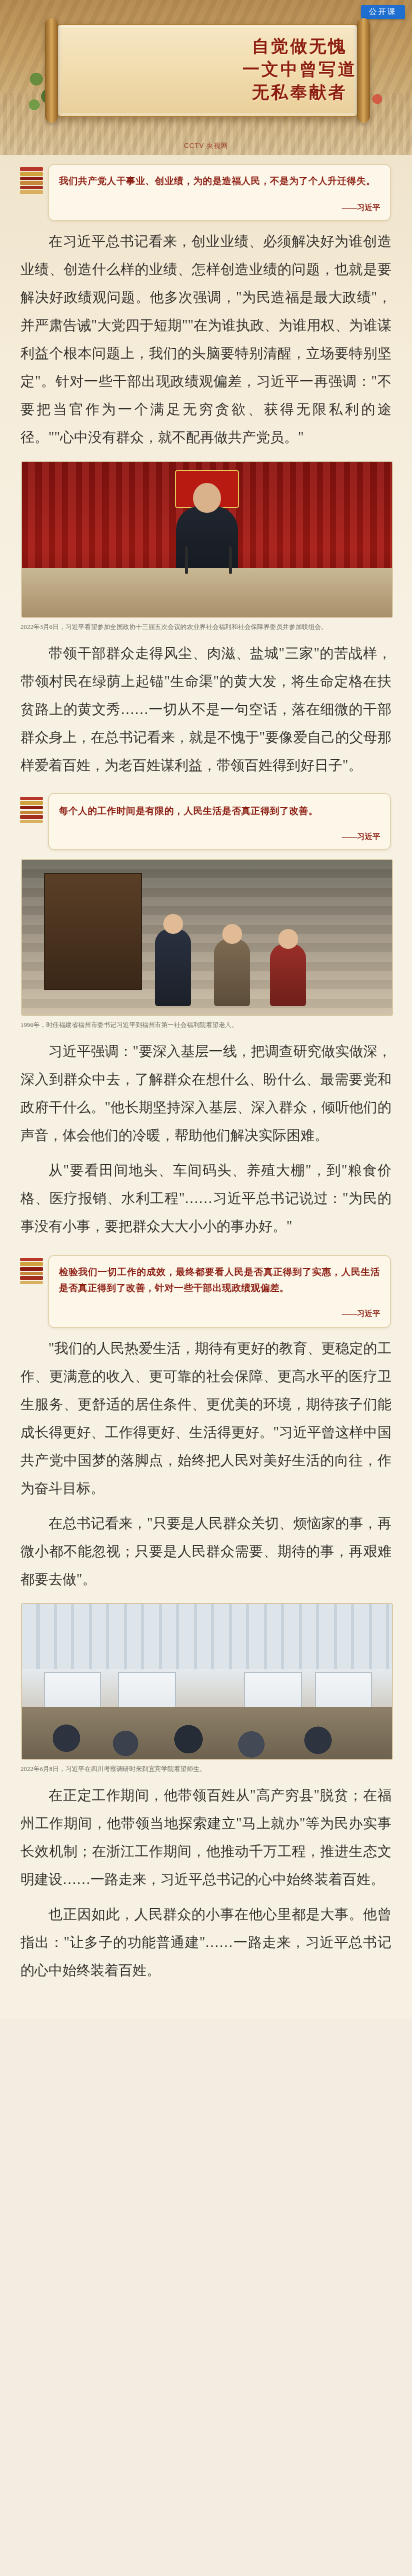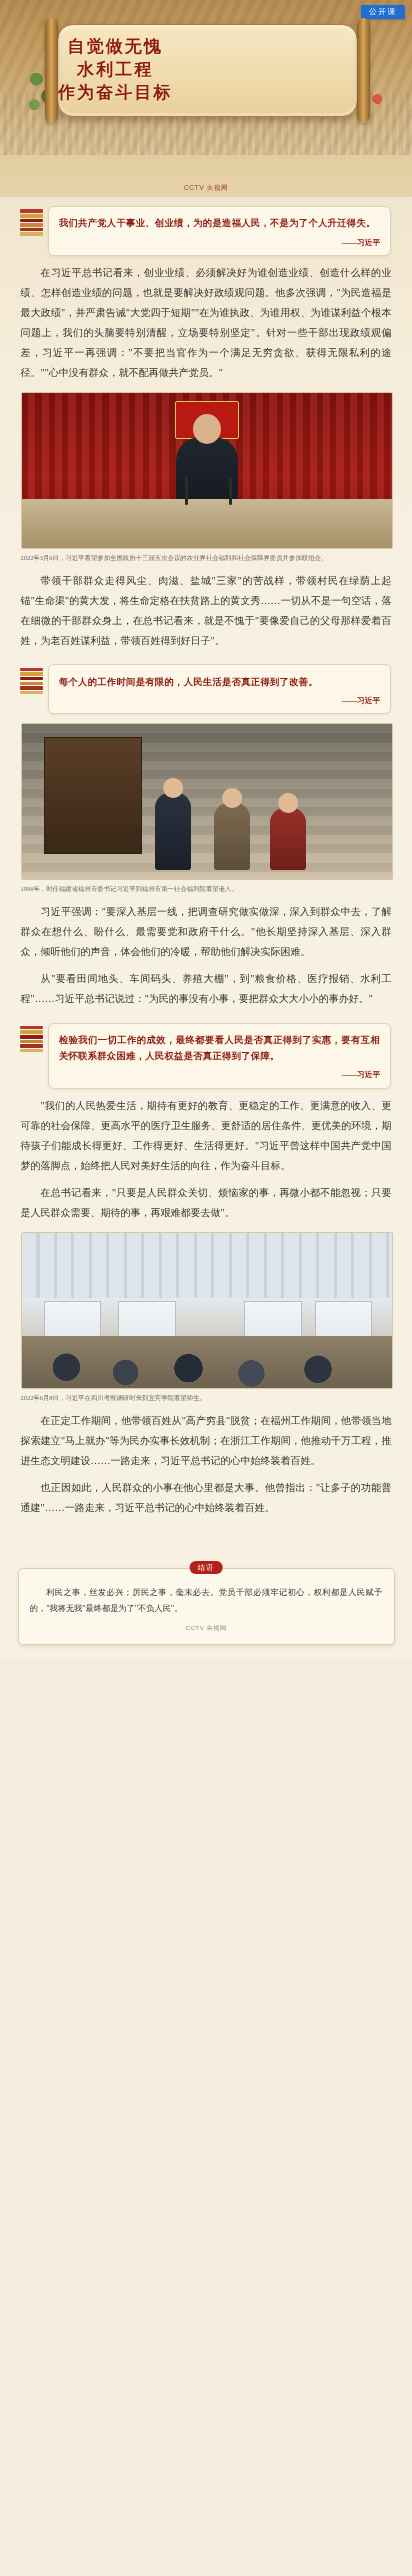--- a/index.html
+++ b/index.html
@@ -12,21 +12,21 @@
   .page{
     width:412px;
     position:relative;
     background:
       linear-gradient(180deg,#e9d9b8 0px,#efe3ca 134px,#f5ecd9 361px,#f7f1e3 618px,#f7f1e3 100%);
     overflow:hidden;
   }
   
   .top-banner{
     position:relative;
-    height:197px;
+    height:155px;
     background:linear-gradient(180deg,#c8a56b 0%,#d9bd8b 40%,#e7d3ab 100%);
     overflow:hidden;
   }
   .banner-books{
     position:absolute;left:0;top:0;width:412px;height:155px;
     background:
       repeating-linear-gradient(115deg, rgba(120,85,45,0.18) 0 5.2px, rgba(160,120,70,0.10) 5.2px 11.3px),
       linear-gradient(180deg,#b98f55 0%,#caa468 35%,#e2cda3 100%);
     opacity:.95;
   }
@@ -47,24 +47,24 @@
     box-shadow:0 1px 2.1px rgba(0,0,0,.25);
   }
   .scroll-wrap{
     position:absolute;
     left:57px;top:24px;width:299px;height:93px;
   }
   .scroll{
     position:relative;
     width:299px;height:91px;
     background:linear-gradient(180deg,#f6e7c4 0%,#f1dcae 50%,#e9cf9a 100%);
-    border-radius:16px;
+    border-radius:3px;
     border:1.5px solid #b07e38;
     box-shadow:0 3.1px 7.2px rgba(70,40,10,.35), inset 0 0 0 3.1px rgba(255,255,255,.25);
-    display:flex;align-items:center;justify-content:flex-start;
+    display:flex;align-items:center;justify-content:flex-end;
   }
   .scroll::before,.scroll::after{
     content:"";position:absolute;top:-7.2px;width:13.4px;height:105px;border-radius:6.7px;
     background:linear-gradient(90deg,#8f5f22,#d6a65a,#8f5f22);
     box-shadow:0 1.5px 4.1px rgba(0,0,0,.3);
   }
   .scroll::before{left:-13.4px;}
   .scroll::after{right:-13.4px;}
   .scroll-title{
     font-family:"Liberation Serif", serif;
@@ -117,28 +117,28 @@
   }
   .quote-text{
     font-size:9.3px;
     line-height:1.75;
     color:#8c1d12;
     font-weight:bold;
     letter-spacing:0.3px;
     text-align:justify;
   }
   .quote-attr{
-    margin-top:6px;
+    margin-top:13px;
     text-align:right;
     font-size:7.7px;
     color:#8c1d12;
     font-weight:bold;
   }
   p.body{
-    font-size:10px;
+    font-size:14px;
     line-height:2.0;
     text-indent:2em;
     margin:7.2px 0;
     text-align:justify;
     color:#33302c;
   }
   .figure{
     margin:9.3px 0 5.2px 0;
   }
   .photo{
@@ -281,22 +281,22 @@
 
   <div class="top-banner">
     <div class="banner-books"></div>
     <div class="banner-sprig"></div>
     <div class="banner-flower"></div>
     <div class="kaiti-tag">公开课</div>
     <div class="scroll-wrap">
       <div class="scroll">
         <div class="scroll-title">
           <div>自觉做无愧</div>
-          <div>水利工程</div>
-          <div>作为奋斗目标</div>
+          <div>一文中曾写道</div>
+          <div>无私奉献者</div>
         </div>
       </div>
     </div>
     <div class="cctv-logo">CCTV 央视网</div>
   </div>
 
   <div class="content">
 
     <div class="section">
       <div class="quote-block">
@@ -368,21 +368,21 @@
         <div class="quote-book">
           <div class="bookicon">
               <i></i>
               <i></i>
               <i></i>
               <i></i>
               <i></i>
               <i></i>
             </div>
         </div>
-        <div class="quote-text">检验我们一切工作的成效，最终都要看人民是否真正得到了实惠，要有互相关怀联系群众困难，人民权益是否真正得到了保障。</div>
+        <div class="quote-text">检验我们一切工作的成效，最终都要看人民是否真正得到了实惠，人民生活是否真正得到了改善，针对一些干部出现政绩观偏差。</div>
         <div class="quote-attr">——习近平</div>
       </div>
 
       <p class="body">"我们的人民热爱生活，期待有更好的教育、更稳定的工作、更满意的收入、更可靠的社会保障、更高水平的医疗卫生服务、更舒适的居住条件、更优美的环境，期待孩子们能成长得更好、工作得更好、生活得更好。"习近平曾这样中国共产党中国梦的落脚点，始终把人民对美好生活的向往，作为奋斗目标。</p>
       <p class="body">在总书记看来，"只要是人民群众关切、烦恼家的事，再微小都不能忽视；只要是人民群众需要、期待的事，再艰难都要去做"。</p>
 
       <div class="figure">
         <div class="photo photo-hall">
           <div class="ceiling"></div>
           <div class="panel a"></div>
@@ -392,20 +392,15 @@
           <div class="crowd"></div>
         </div>
         <div class="cap">2022年6月8日，习近平在四川考察调研时来到宜宾学院看望师生。</div>
       </div>
 
       <p class="body">在正定工作期间，他带领百姓从"高产穷县"脱贫；在福州工作期间，他带领当地探索建立"马上就办"等为民办实事长效机制；在浙江工作期间，他推动千万工程，推进生态文明建设……一路走来，习近平总书记的心中始终装着百姓。</p>
       <p class="body">也正因如此，人民群众的小事在他心里都是大事。他曾指出："让多子的功能普通建"……一路走来，习近平总书记的心中始终装着百姓。</p>
     </div>
   </div>
 
-  <div class="footer-card">
-    <div class="footer-tag">结语</div>
-    <div class="footer-text">利民之事，丝发必兴；厉民之事，毫末必去。党员干部必须牢记初心，权利都是人民赋予的，"我将无我"最终都是为了"不负人民"。</div>
-    <div class="footer-logo">CCTV 央视网</div>
-  </div>
 
 </div>
 
 
 </body></html>

